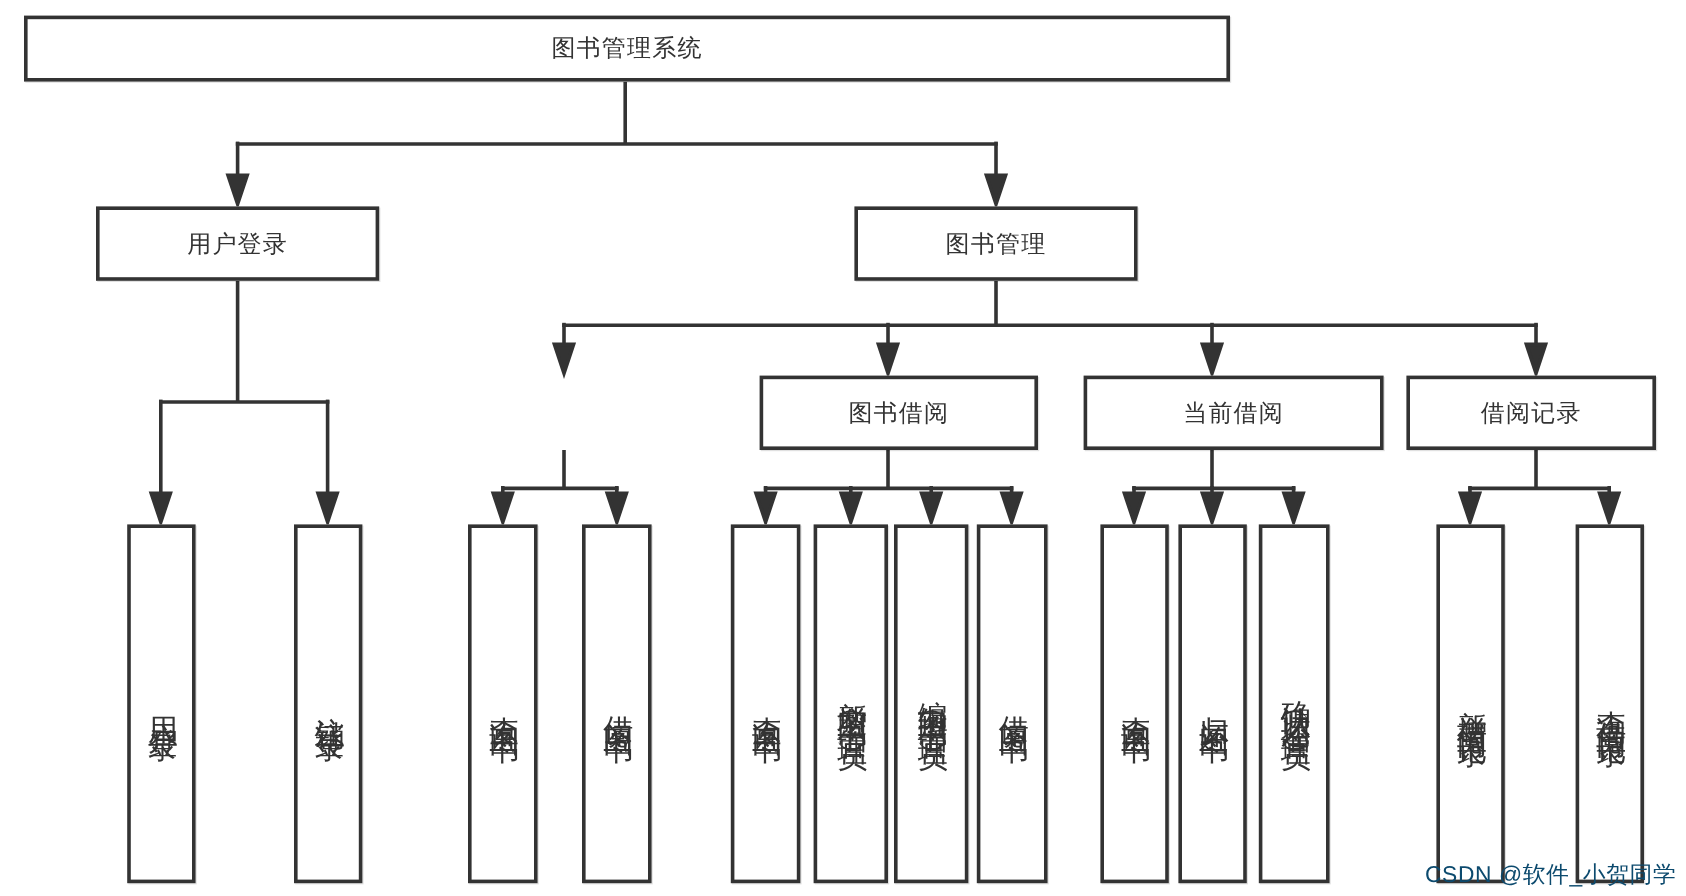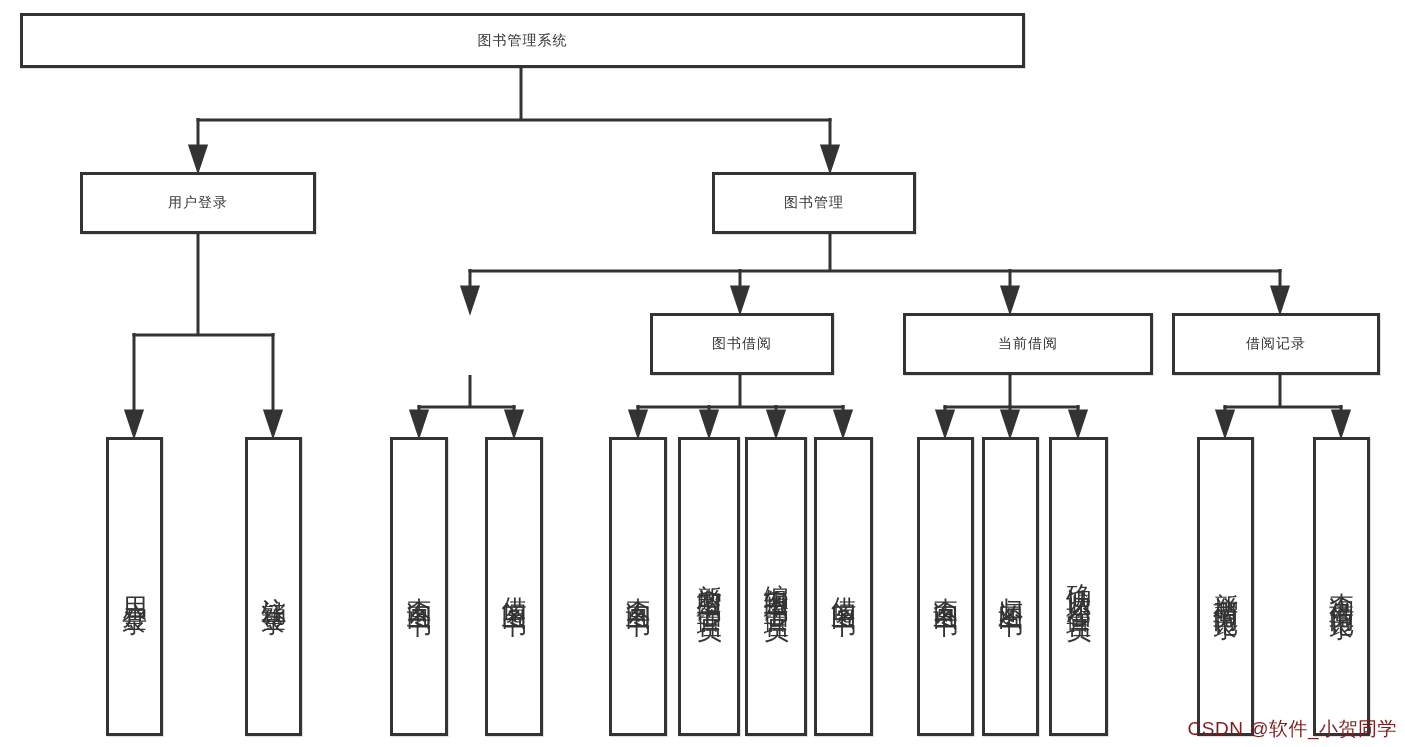--- a/index.html
+++ b/index.html
@@ -23,40 +23,40 @@
     border: 3px solid #333333;
     background: #ffffff;
     color: #333333;
     display: flex;
     align-items: center;
     justify-content: center;
     z-index: 2;
     box-shadow: 1px 1px 0 rgba(0,0,0,0.12);
   }
   .h-label {
-    font-size: 14px;
+    font-size: 20px;
     letter-spacing: 1px;
     white-space: nowrap;
   }
   .v-label {
     writing-mode: vertical-rl;
     text-orientation: mixed;
     font-size: 25px;
     letter-spacing: 5px;
     line-height: 1.1;
     white-space: nowrap;
   }
   #watermark {
     position: absolute;
     right: 8px;
     top: 716px;
     z-index: 5;
     font-size: 19px;
     letter-spacing: 0.5px;
-    color: #7f1d1d;
+    color: #0c4a6e;
     white-space: nowrap;
   }
 </style>
 </head>
 <body>
 
 <div id="stage">
 
   <svg id="wires" viewBox="0 0 1405 747" xmlns="http://www.w3.org/2000/svg">
     <g stroke="#333333" stroke-width="3" fill="#333333">
@@ -122,25 +122,25 @@
     </g>
   </svg>
 
   <div class="box" style="left:20px; top:13px; width:1005px; height:55px;">
     <span class="h-label">图书管理系统</span>
   </div>
 
   <div class="box" style="left:80px; top:172px; width:236px; height:62px;">
     <span class="h-label">用户登录</span>
   </div>
-  <div class="box" style="left:712px; top:172px; width:204px; height:62px;">
+  <div class="box" style="left:712px; top:172px; width:236px; height:62px;">
     <span class="h-label">图书管理</span>
   </div>
 
-  <div class="box" style="left:633px; top:313px; width:184px; height:62px;margin-left:17px;">
+  <div class="box" style="left:633px; top:313px; width:232px; height:62px;">
     <span class="h-label">图书借阅</span>
   </div>
   <div class="box" style="left:903px; top:313px; width:250px; height:62px;">
     <span class="h-label">当前借阅</span>
   </div>
   <div class="box" style="left:1172px; top:313px; width:208px; height:62px;">
     <span class="h-label">借阅记录</span>
   </div>
 
   <div class="box" style="left:106px; top:437px; width:57px; height:299px;">

